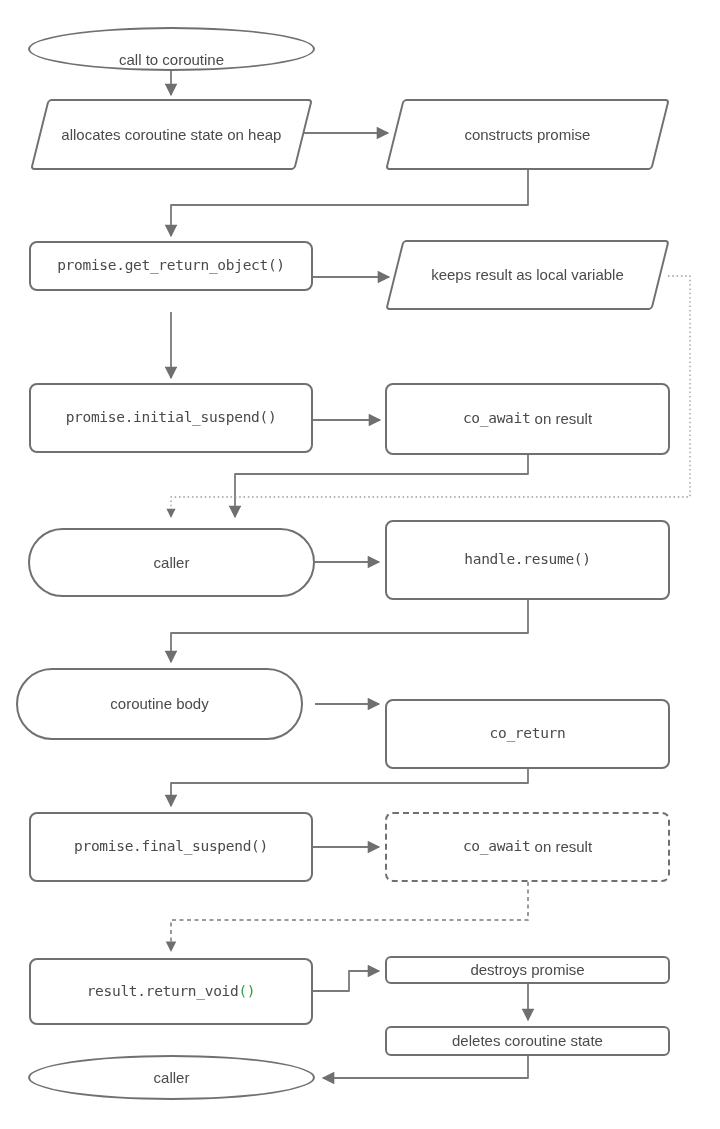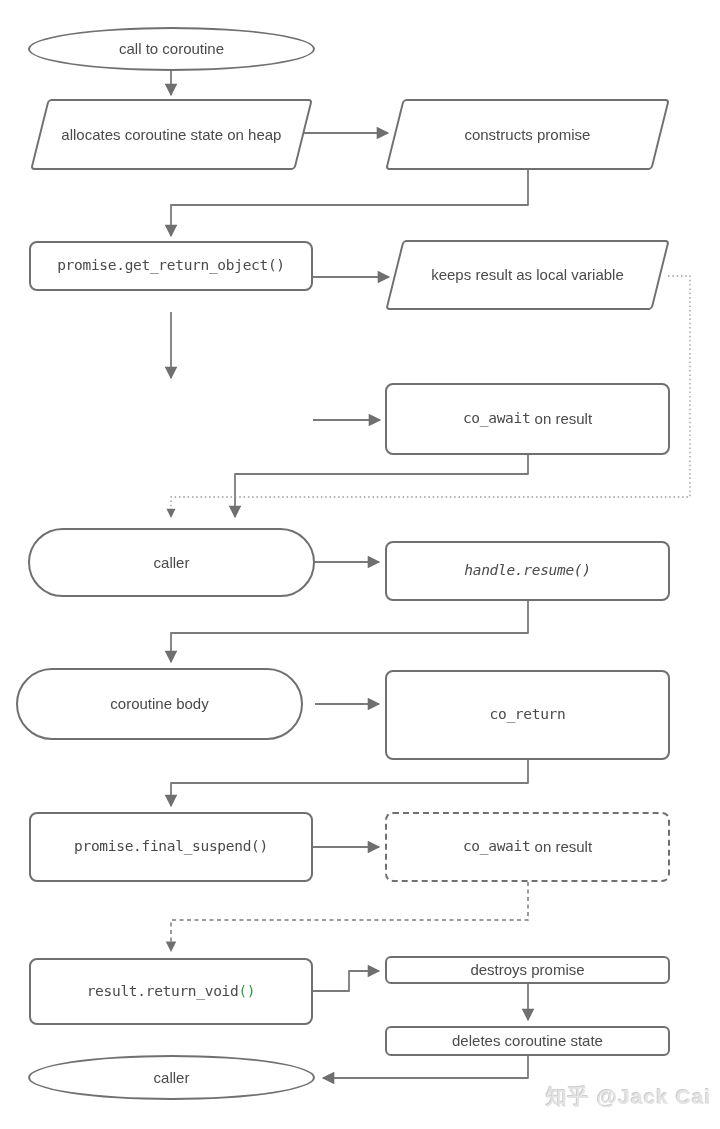--- a/index.html
+++ b/index.html
@@ -55,59 +55,62 @@
       <path d="M528,740 V783 H171 V806" marker-end="url(#arrow)"></path>
       <path d="M313,847 H379" marker-end="url(#arrow)"></path>
       <path d="M313,991 H349 V971 H379" marker-end="url(#arrow)"></path>
       <path d="M528,984 V1020" marker-end="url(#arrow)"></path>
       <path d="M528,1056 V1078 H323" marker-end="url(#arrow)"></path>
     </g>
     <path d="M668,276 H690 V497 H171 V517" marker-end="url(#arrow)" fill="none" stroke="#9a9a9a" stroke-width="1.3" stroke-dasharray="1.5 2.8"></path>
     <path d="M528,882 V920 H171 V951" marker-end="url(#arrow)" fill="none" stroke="#7a7a7a" stroke-width="1.5" stroke-dasharray="4 3.5"></path>
   </svg>
 
-  <div class="node ellipse" style="left:28px;top:27px;width:287px;height:44px;">
+  <div class="node ellipse" style="left:28px;top:27px;width:287px;height:44px;align-items:flex-end;">
     <span class="sans">call to coroutine</span>
   </div>
 
   <div class="node para" style="left:39px;top:99px;width:265px;height:71px;">
     <div class="inner sans">allocates coroutine state on heap</div>
   </div>
 
   <div class="node para" style="left:394px;top:99px;width:267px;height:71px;">
     <div class="inner sans">constructs promise</div>
   </div>
 
   <div class="node rect" style="left:29px;top:241px;width:284px;height:50px;">
     <span class="mono">promise.get_return_object()</span>
   </div>
 
   <div class="node para" style="left:394px;top:240px;width:267px;height:70px;">
     <div class="inner sans">keeps result as local variable</div>
   </div>
 
+  <div class="node rect" style="left:29px;top:383px;width:284px;height:70px;">
+    <span class="mono">promise.initial_suspend()</span>
+  </div>
 
   <div class="node rect" style="left:385px;top:383px;width:285px;height:72px;">
     <span class="mono">co_await</span>
       <span class="sans"> on result</span>
   </div>
 
   <div class="node stadium" style="left:28px;top:528px;width:287px;height:69px;">
     <span class="sans">caller</span>
   </div>
 
-  <div class="node rect" style="left:385px;top:541px;width:285px;height:60px;font-style:italic;">
+  <div class="node rect" style="left:385px;top:520px;width:285px;height:80px;">
     <span class="mono">handle.resume()</span>
   </div>
 
   <div class="node stadium" style="left:16px;top:668px;width:287px;height:72px;">
     <span class="sans">coroutine body</span>
   </div>
 
-  <div class="node rect" style="left:385px;top:670px;width:285px;height:90px;">
+  <div class="node rect" style="left:385px;top:699px;width:285px;height:70px;">
     <span class="mono">co_return</span>
   </div>
 
   <div class="node rect" style="left:29px;top:812px;width:284px;height:70px;align-items:center;">
     <span class="mono">promise.final_suspend()</span>
   </div>
 
   <div class="node rect-dashed node rect" style="left:385px;top:812px;width:285px;height:70px;border-style:dashed;">
     <span class="mono">co_await</span>
       <span class="sans"> on result</span>
@@ -123,15 +126,14 @@
   </div>
 
   <div class="node thin" style="left:385px;top:1026px;width:285px;height:30px;">
     <span class="sans">deletes coroutine state</span>
   </div>
 
   <div class="node ellipse" style="left:28px;top:1055px;width:287px;height:45px;">
     <span class="sans">caller</span>
   </div>
 
-  <div class="watermark">知乎 @Jack Cai</div>
 
 </div>
 
 </body></html>

